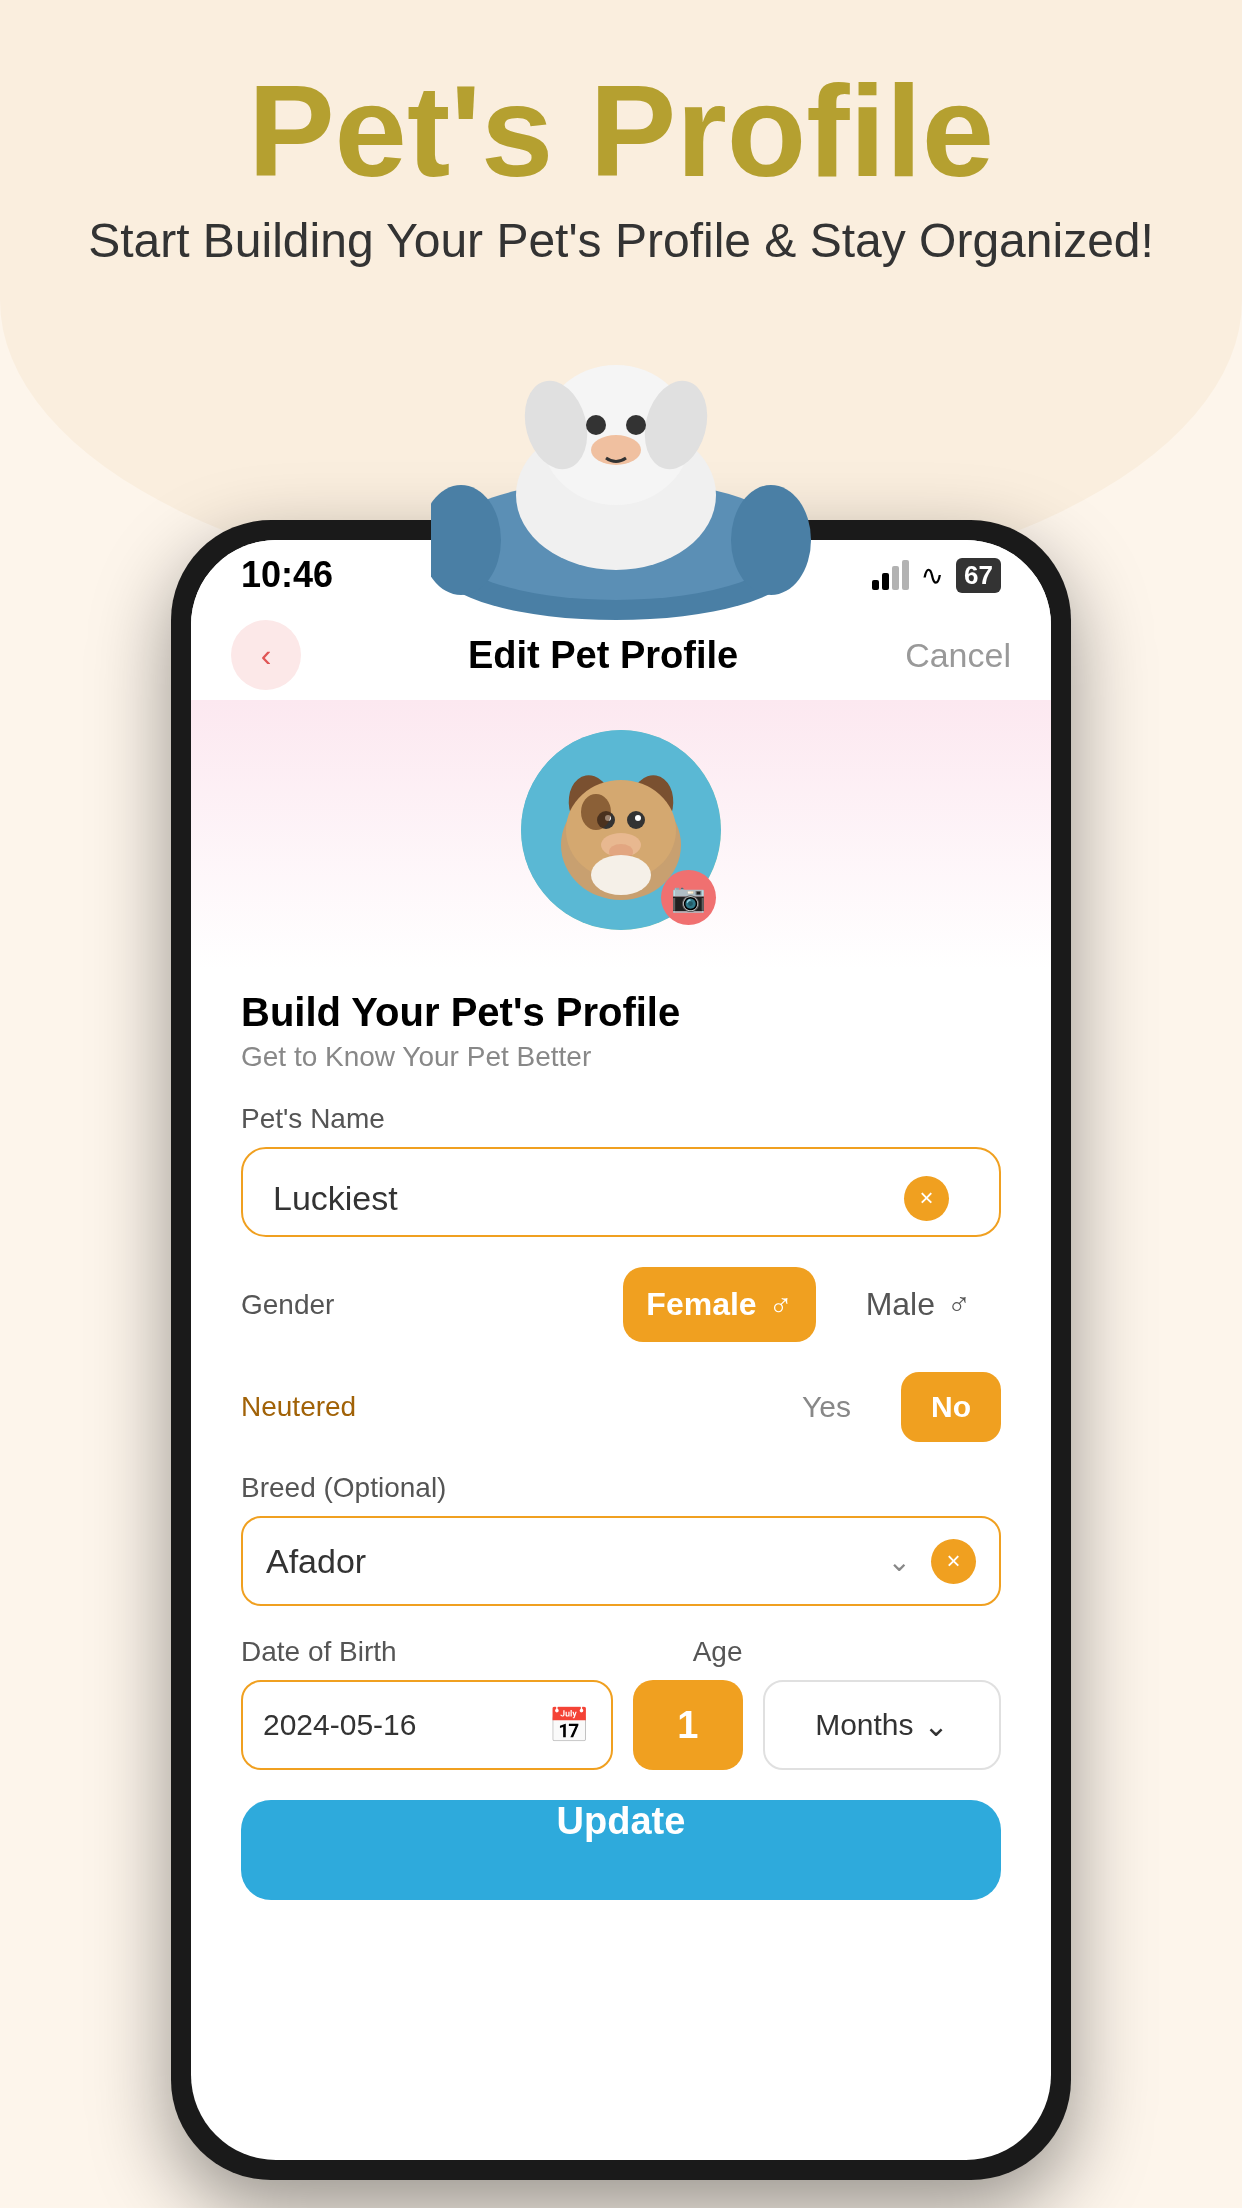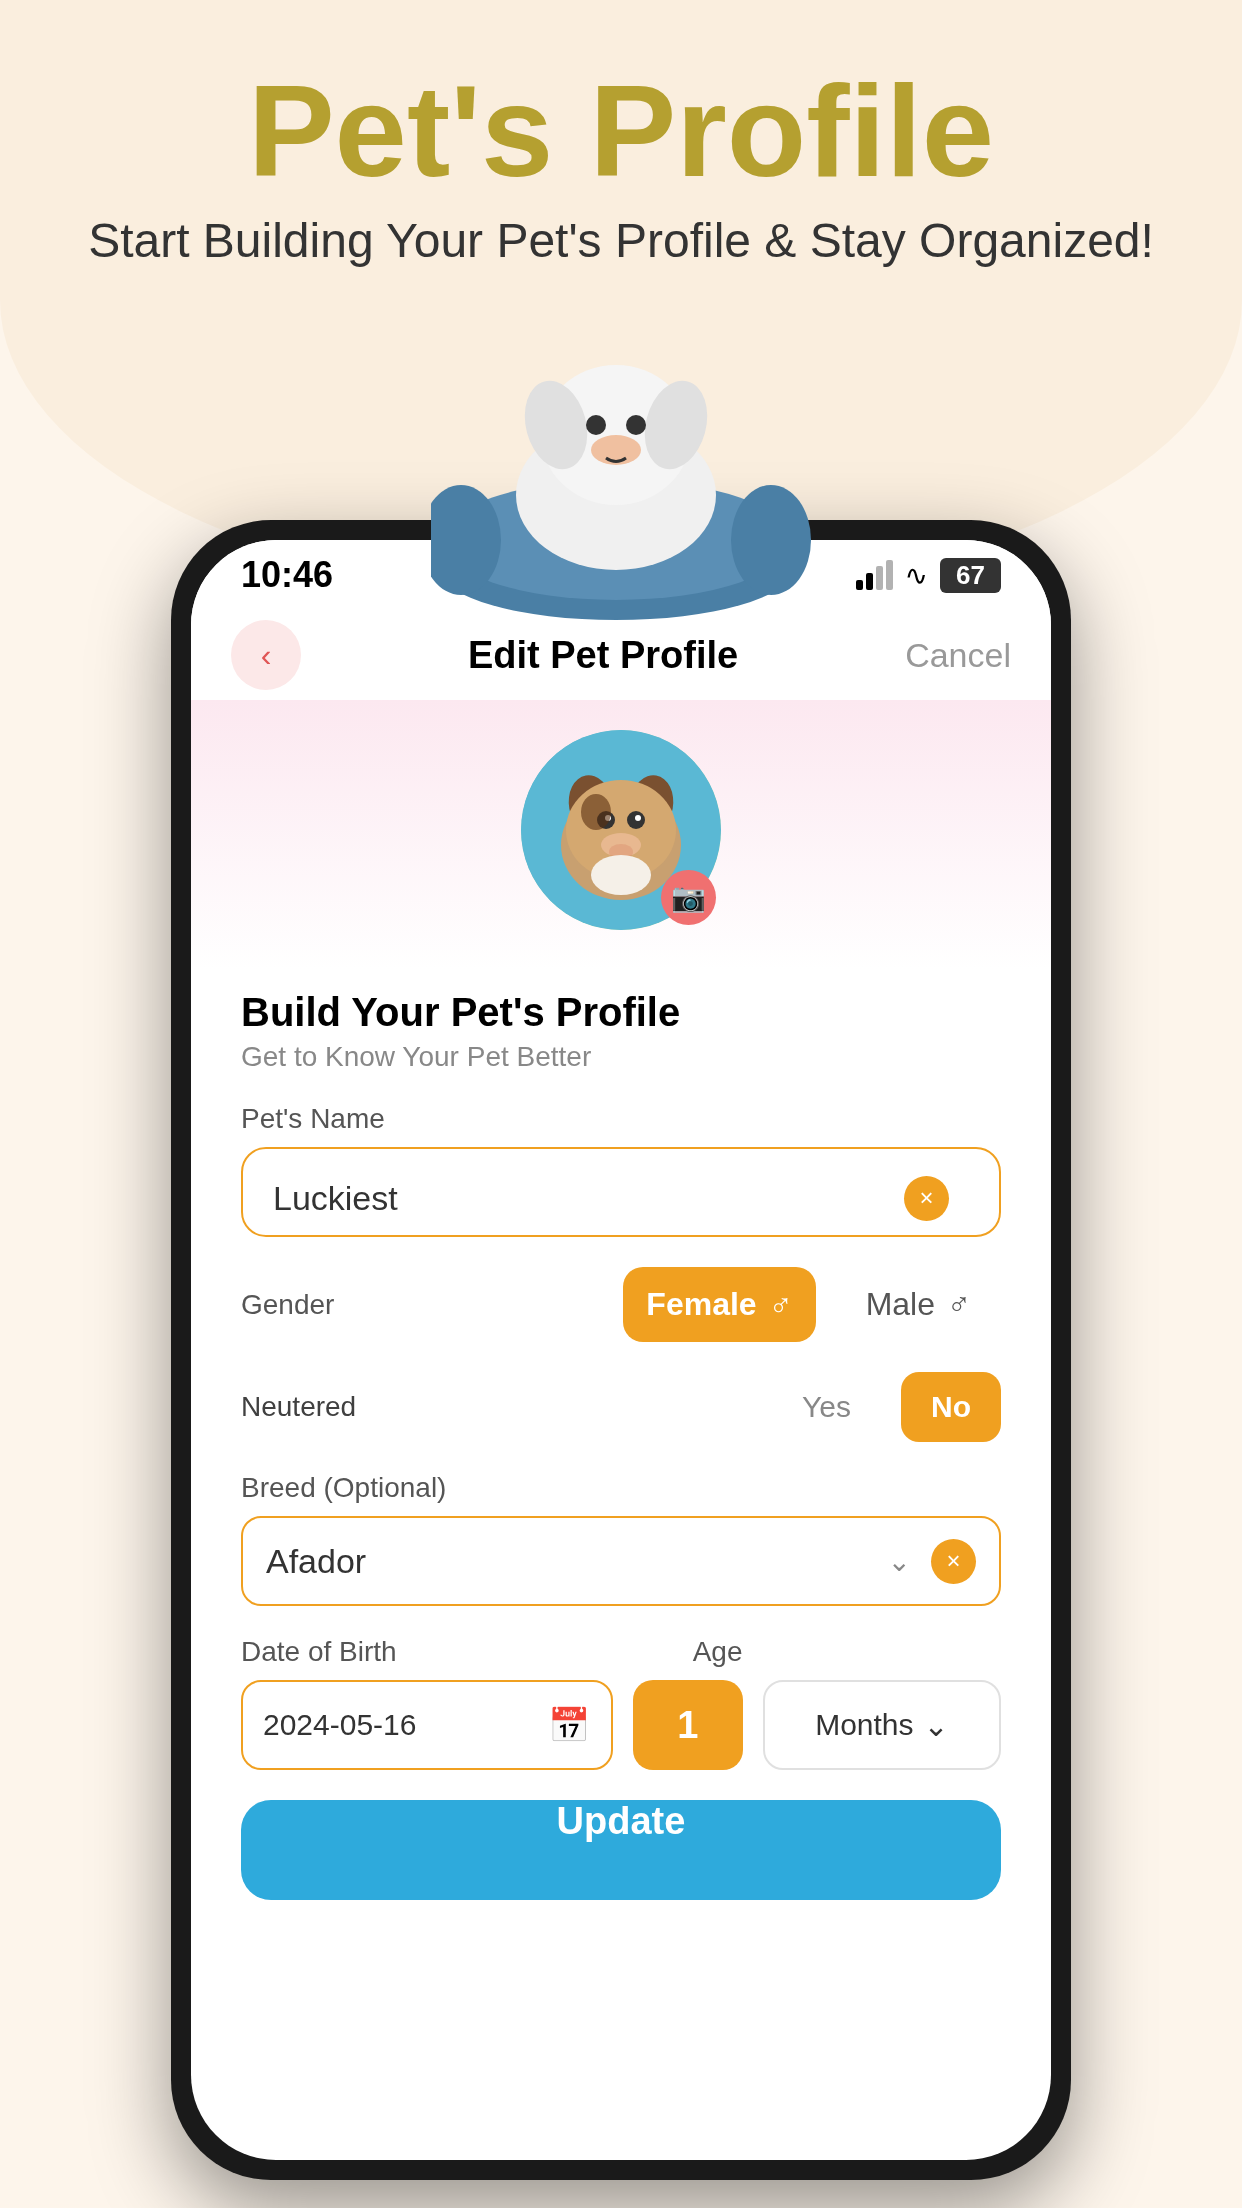--- a/index.html
+++ b/index.html
@@ -301,21 +301,21 @@
 
     
     .neutered-row {
       display: flex;
       align-items: center;
       margin-bottom: 30px;
     }
 
     .neutered-label {
       font-size: 28px;
-      color: #404040;
+      color: #a16207;
       flex: 1;
     }
 
     .toggle-options {
       display: flex;
       align-items: center;
       gap: 20px;
     }
 
     .toggle-yes {
@@ -487,21 +487,21 @@
     .wifi-icon {
       font-size: 28px;
       color: #000;
     }
 
     .battery-icon {
       font-size: 26px;
       color: #000;
       background: #333;
       color: #fff;
-      padding: 2px 16px;
+      padding: 2px 8px;
       border-radius: 6px;
       font-weight: 700;
     }
   </style>
 </head>
 <body>
 
 <div class="bg-arc"></div>
 
 <div class="title-area">

